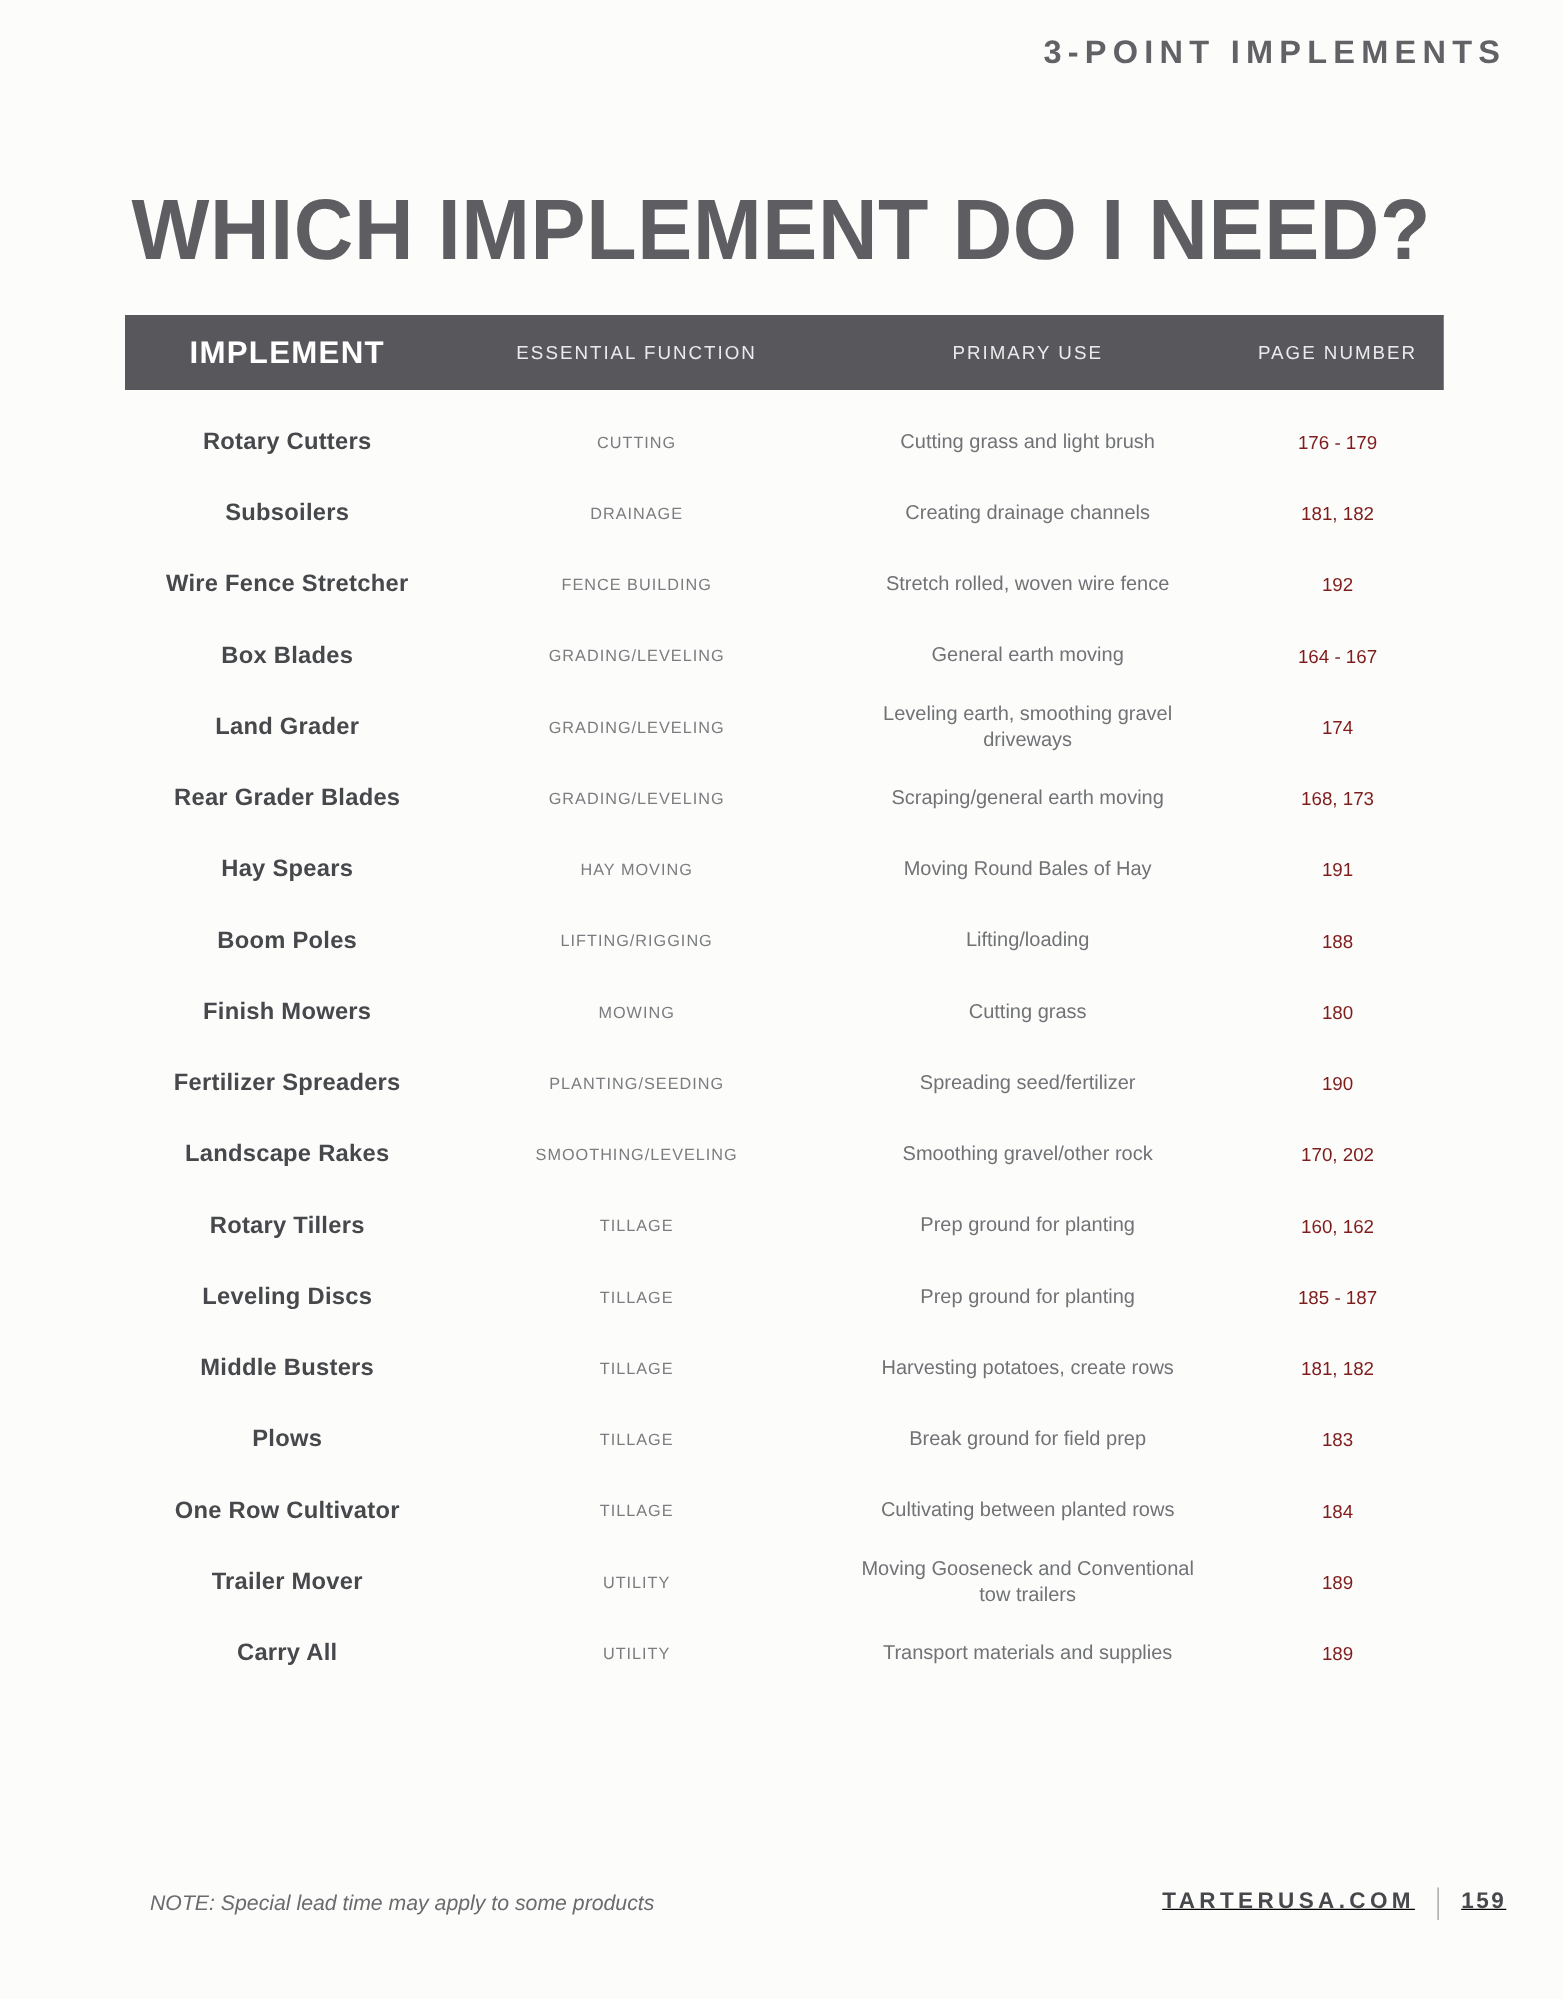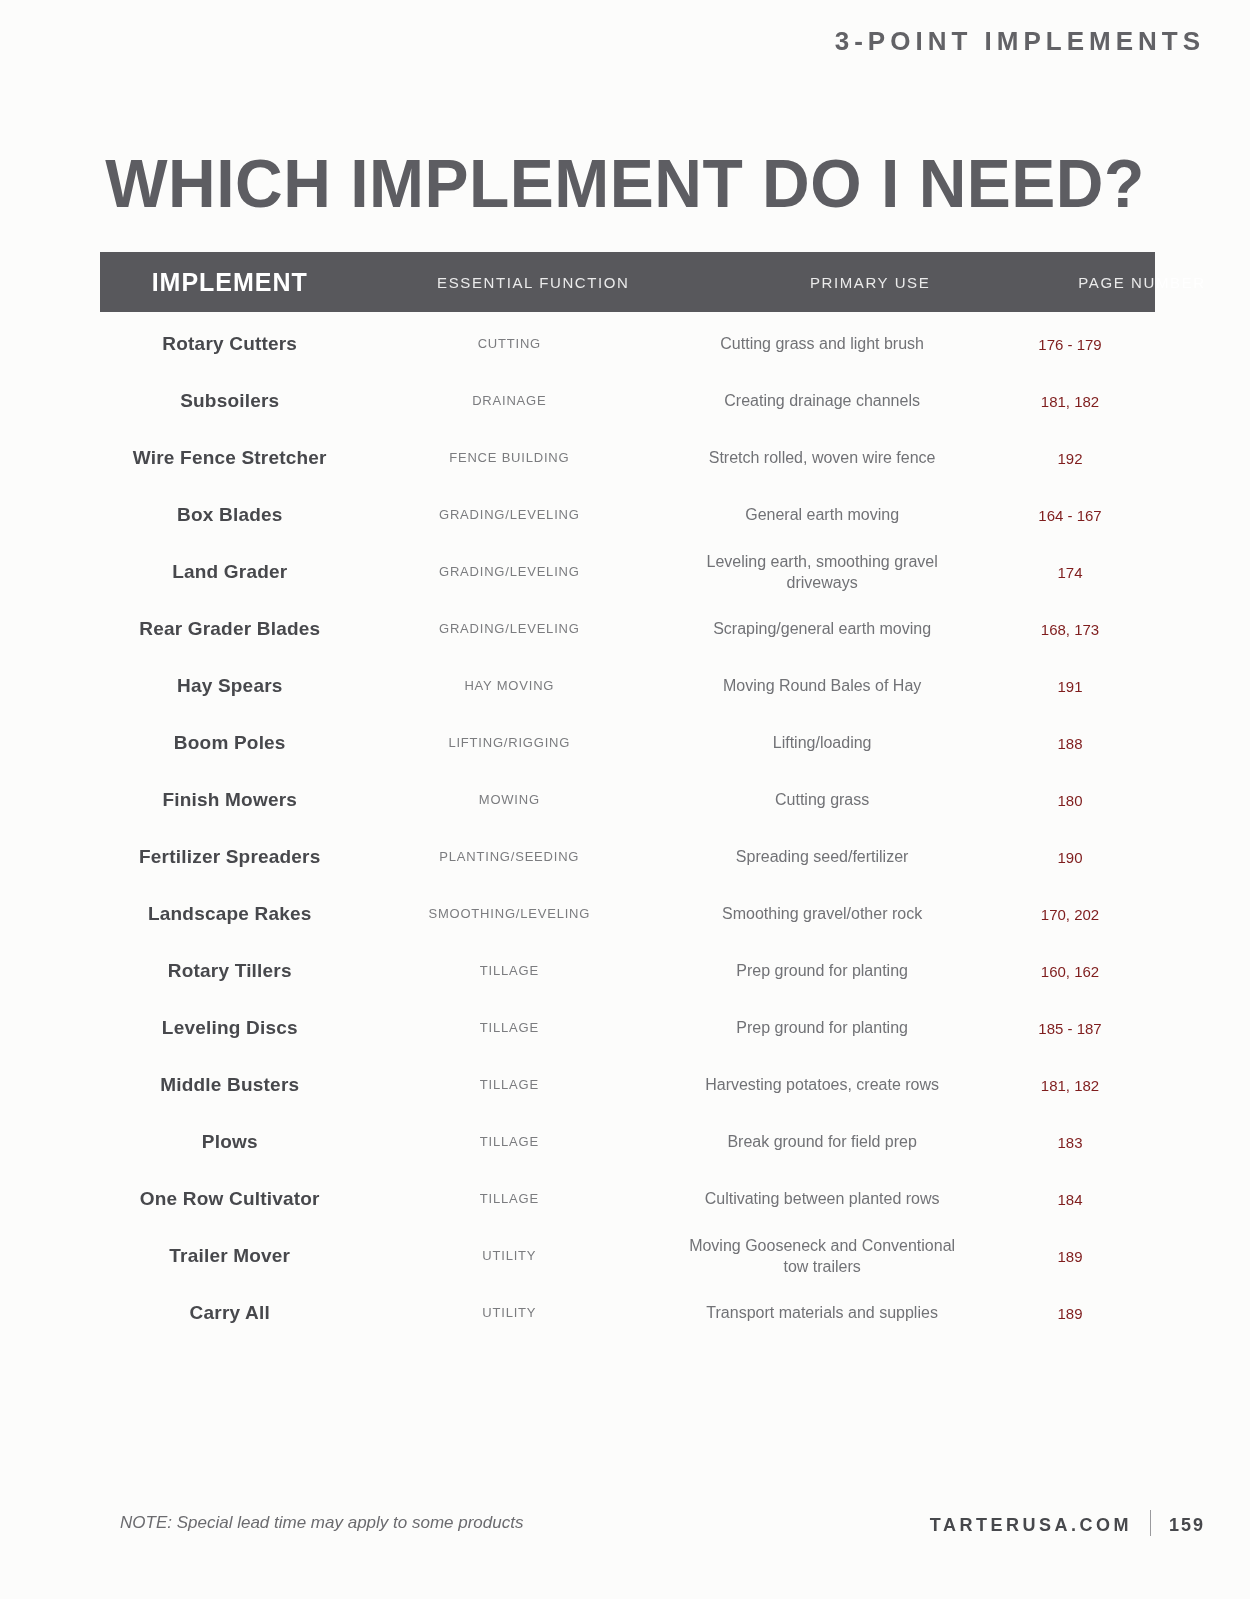--- a/index.html
+++ b/index.html
@@ -41,38 +41,37 @@
     top: 252px;
     left: 100px;
     width: 1055px;
   }
   .thead {
     display: grid;
     grid-template-columns: 24.6% 28.4% 30.9% 16.1%;
     align-items: center;
     background: #58585c;
     height: 60px;
-    gap: 24px;
   }
   .th {
     text-align: center;
     color: rgba(255,255,255,0.88);
     font-size: 15px;
     letter-spacing: 1.6px;
     font-weight: 400;
   }
   .th.first {
     color: #ffffff;
     font-size: 25px;
     font-weight: 800;
     letter-spacing: 1px;
   }
   .tbody {
     display: block;
-    padding-top: 4px;
+    padding-top: 14px;
   }
   .tr {
     display: grid;
     grid-template-columns: 24.6% 28.4% 30.9% 16.1%;
     align-items: center;
     min-height: 57px;
   }
   .td {
     text-align: center;
     line-height: 1.3;
@@ -106,21 +105,22 @@
     justify-content: space-between;
     align-items: center;
   }
   .footer-note {
     font-style: italic;
     font-size: 17px;
     color: #6b6b6f;
   }
   .footer-right {
     display: flex;
-    align-items: flex-end;
+    align-items: flex-start;
+    text-decoration: underline;
   }
   .footer-site {
     font-size: 18px;
     font-weight: 700;
     letter-spacing: 3.5px;
     color: #47484c;
   }
   .footer-divider {
     width: 1px;
     height: 26px;

